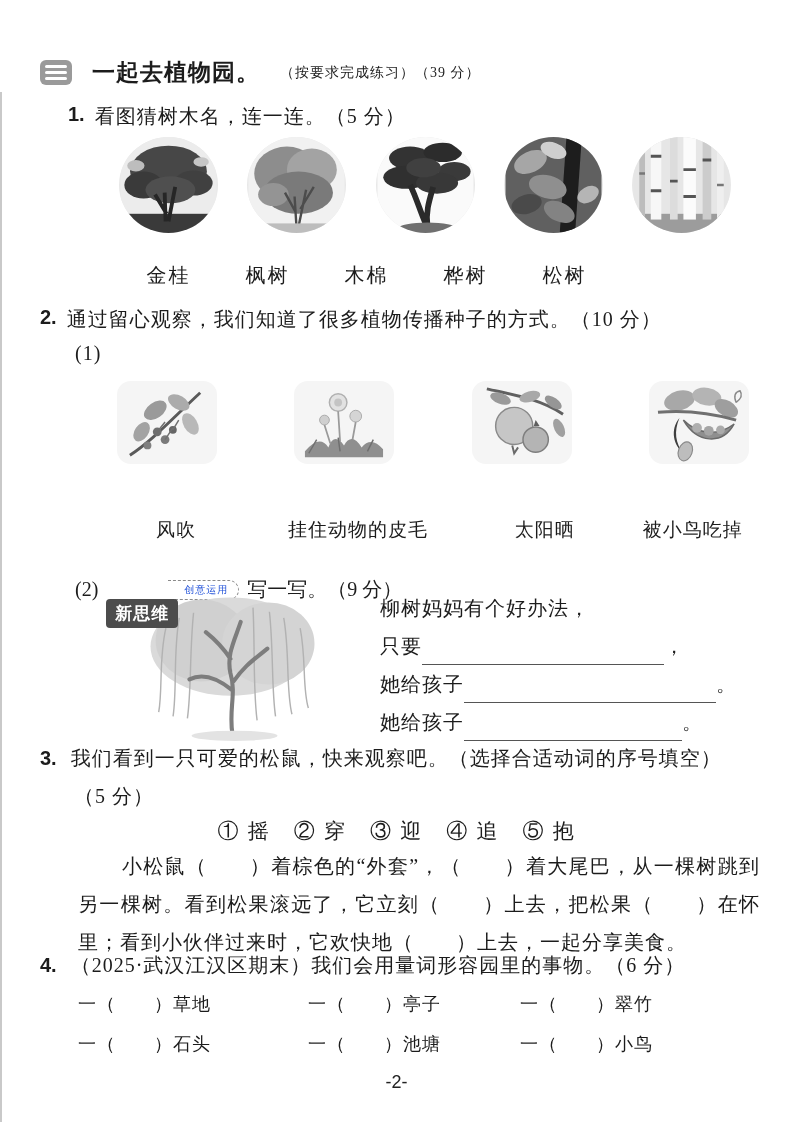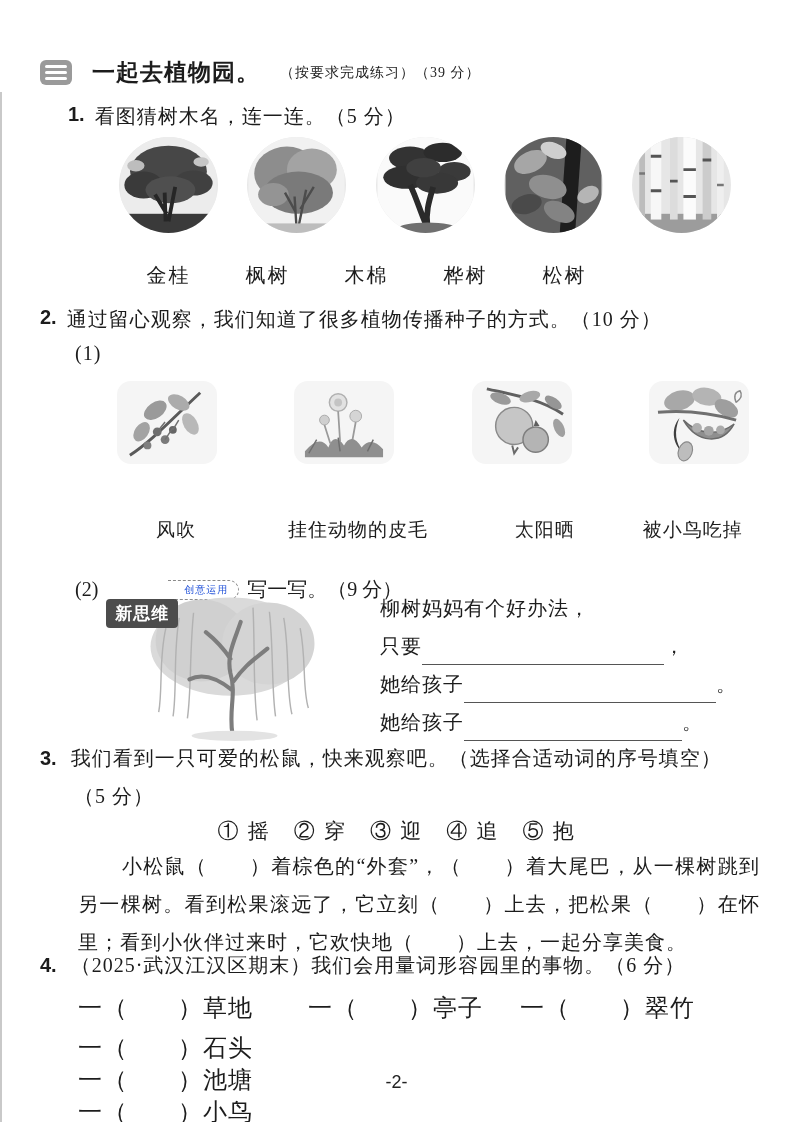--- a/index.html
+++ b/index.html
@@ -56,24 +56,24 @@
 
   
   .q3-line1 { position:absolute; top:745px; left:40px; white-space:nowrap; }
   .q3-line2 { position:absolute; top:783px; left:74px; font-size:20px; letter-spacing:1px; }
   .q3-options { position:absolute; top:817px; left:0; width:793px; text-align:center; font-size:21px; letter-spacing:2px; }
   .q3-para { position:absolute; top:847px; left:78px; width:682px; font-size:20px;
     line-height:38px; text-align:justify; text-indent:2.2em; letter-spacing:1px; }
 
   
   .q4-line { position:absolute; top:952px; left:40px; white-space:nowrap; }
-  .q4-row { position:absolute; left:78px; font-size:24px; letter-spacing:1px; display:flex; }
+  .q4-row { position:absolute; left:78px; font-size:18px; letter-spacing:1px; display:flex; }
   .q4-row span { display:inline-block; }
   .q4-row .c1 { width:230px; } .q4-row .c2 { width:212px; }
-  .q4-r1 { top:992px; } .q4-r2 { top:1032px;flex-direction:column; }
+  .q4-r1 { top:992px; } .q4-r2 { top:1032px; }
 
   .footer { position:absolute; top:1072px; left:0; width:793px; text-align:center;
     font-family:"Liberation Sans","DejaVu Sans",sans-serif; font-size:18px; color:#222; }
 </style>
 </head>
 <body>
 
 <div class="page">
   <div class="binding-line"></div>
 

